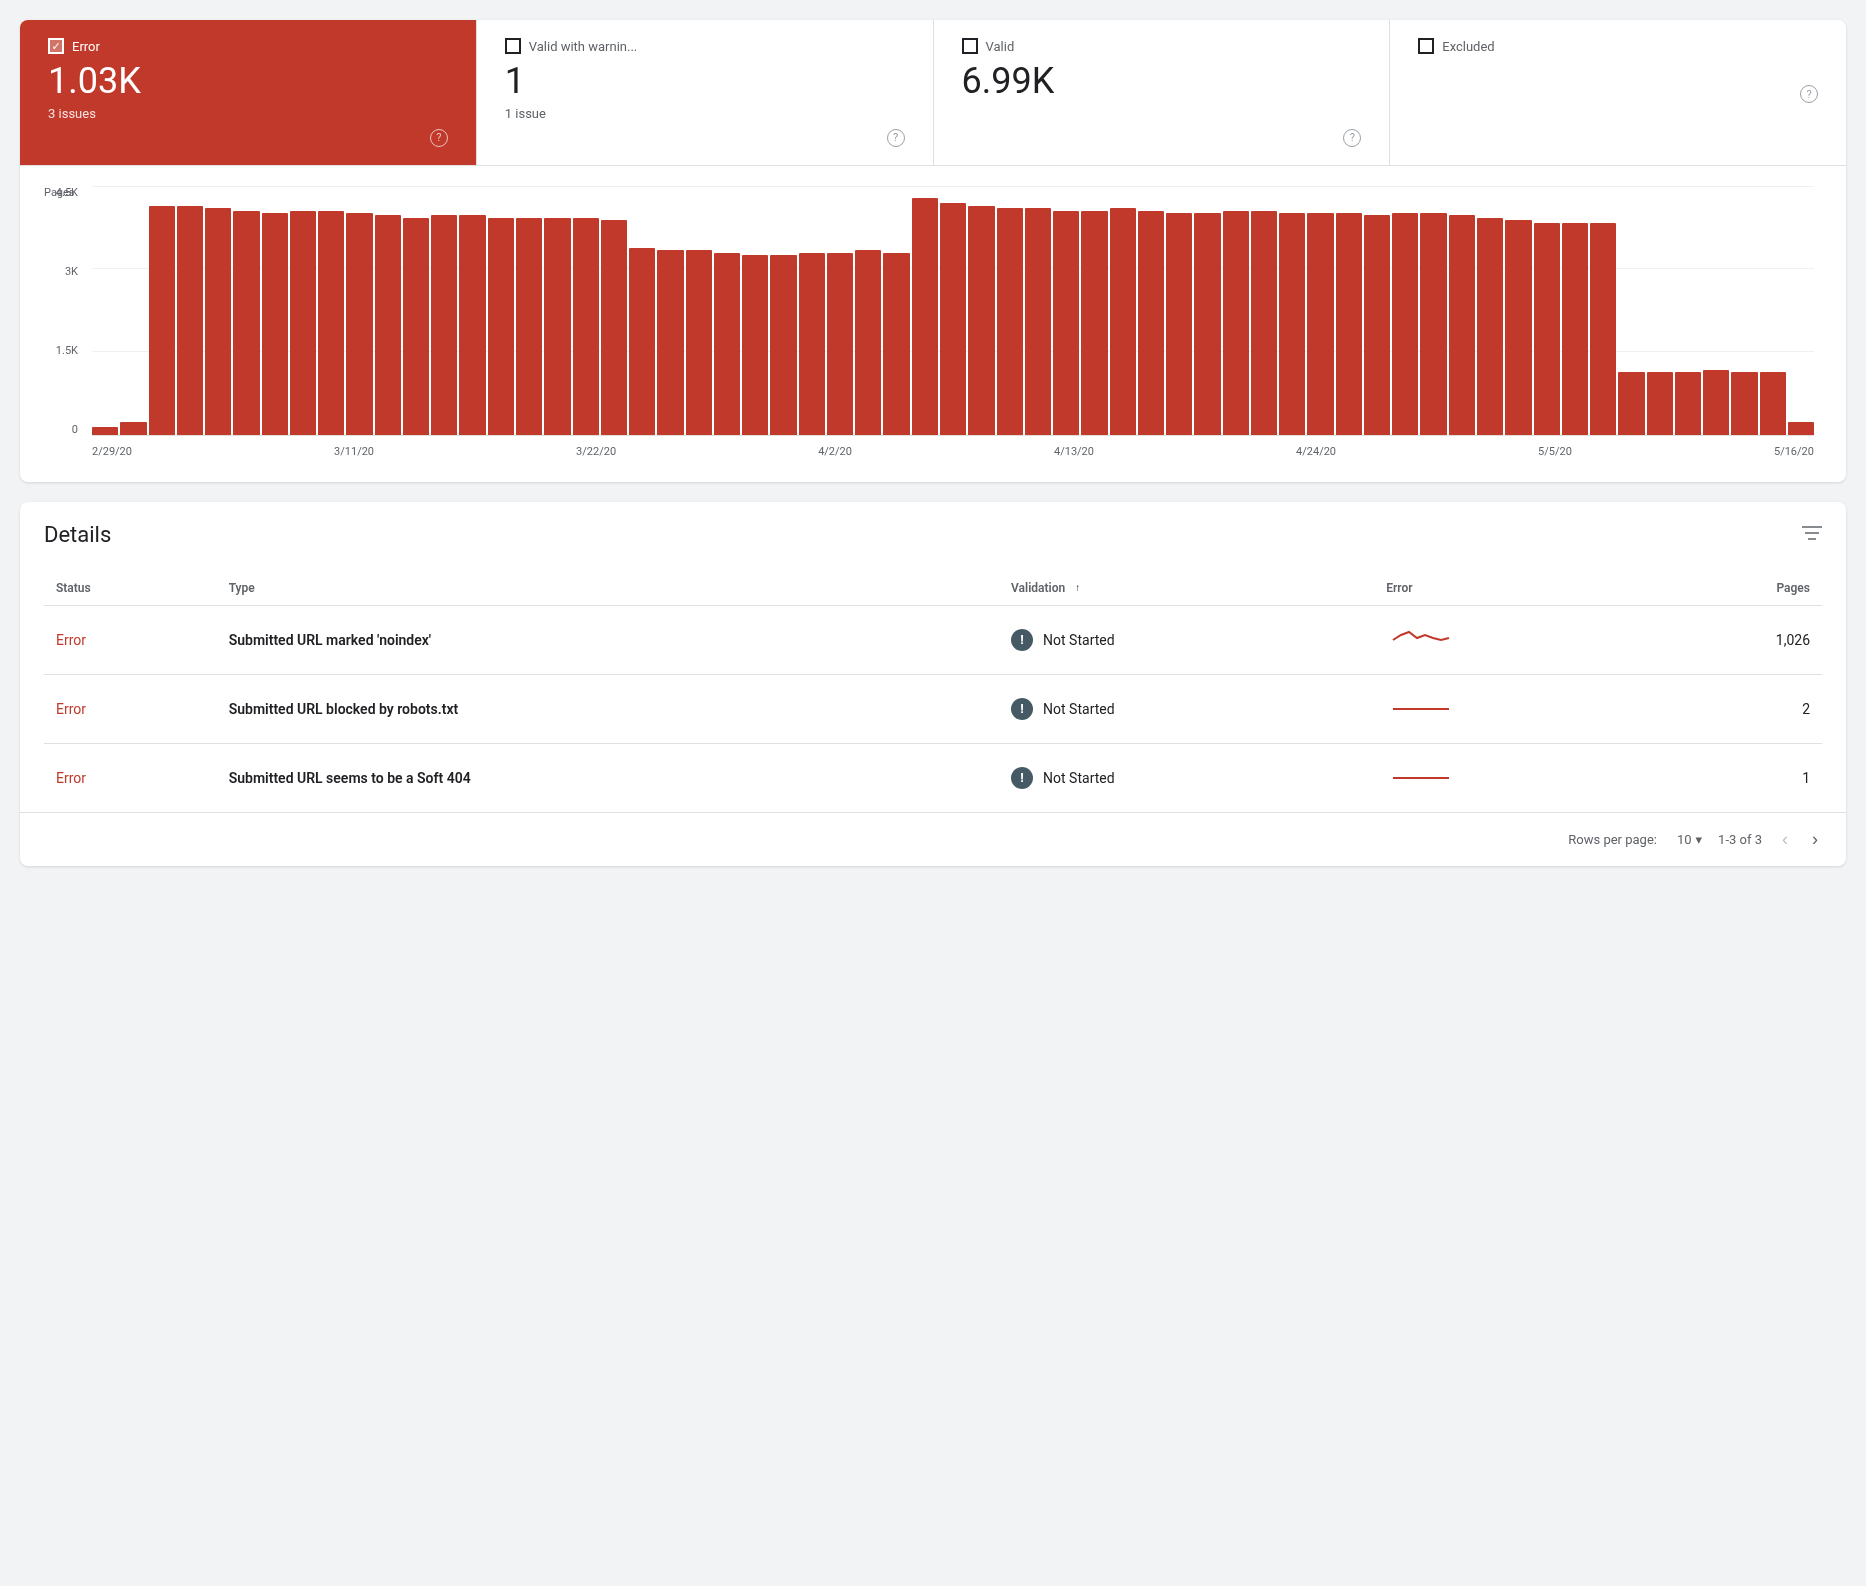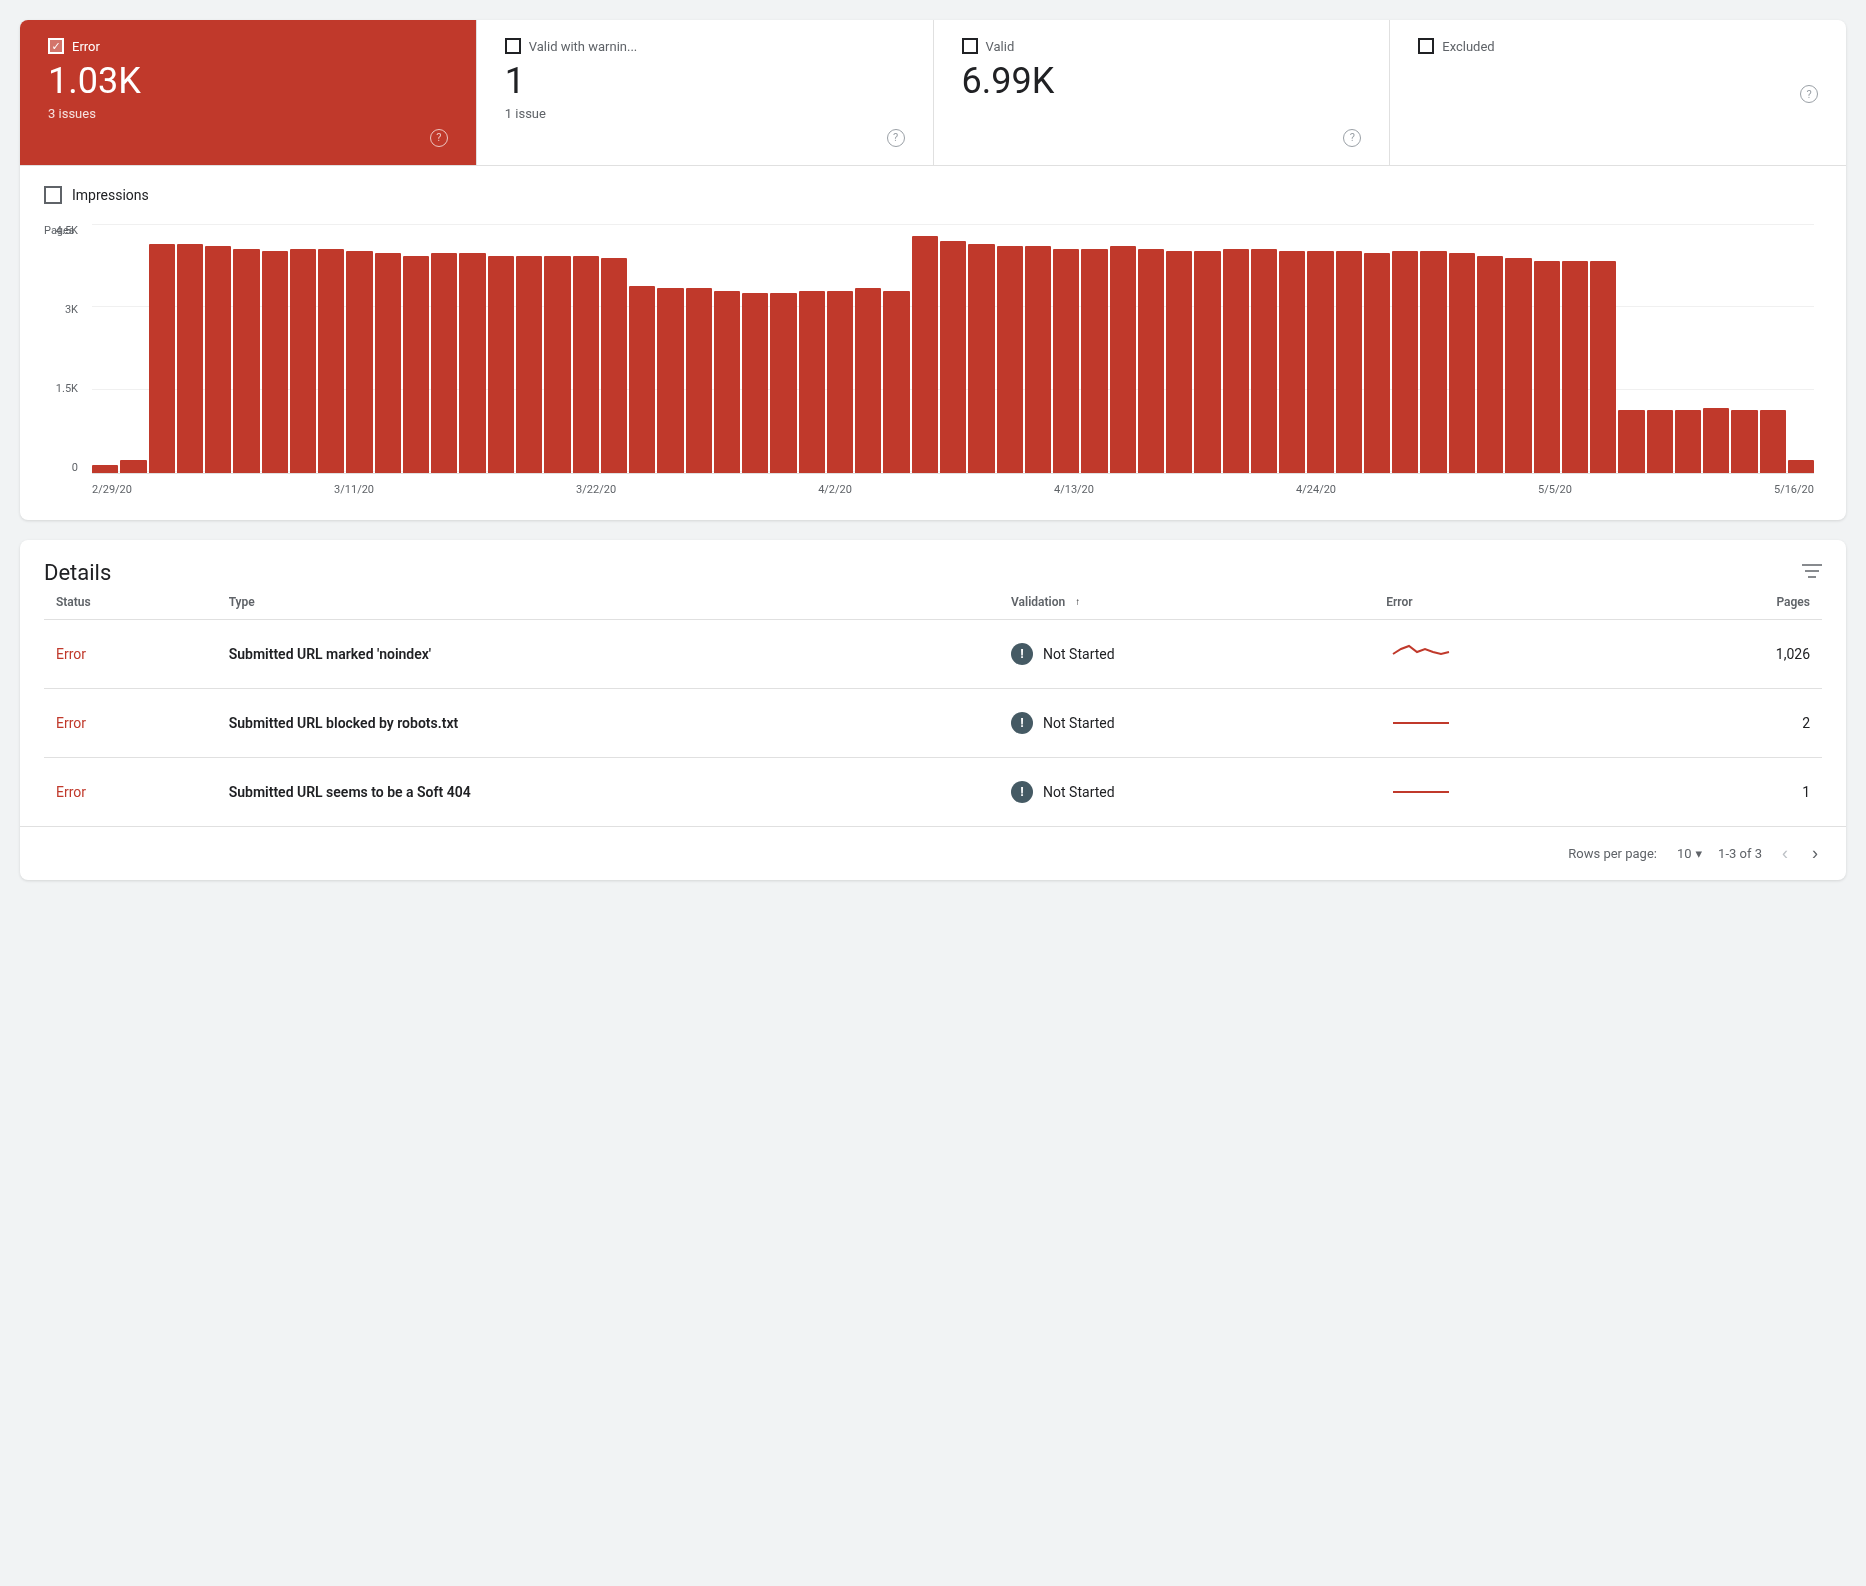--- a/index.html
+++ b/index.html
@@ -184,20 +184,21 @@
     }
 
     
     .details-section {
       padding: 20px 24px 0;
     }
     .details-header {
       display: flex;
       justify-content: space-between;
       align-items: center;
+      margin-bottom: 24px;
     }
     .details-title {
       font-size: 22px;
       font-weight: 400;
       color: #202124;
     }
     .filter-icon {
       color: #5f6368;
       font-size: 20px;
       cursor: pointer;
@@ -350,24 +351,20 @@
         <span class="tab-title">Excluded</span>
       </div>
       <div class="tab-issues">&nbsp;</div>
       <div class="tab-help">
         <span class="help-icon">?</span>
       </div>
     </div>
   </div>
 
   <div class="chart-section">
-    <div class="impressions-header">
-      <span class="impression-checkbox"></span>
-      <span class="impressions-label">Impressions</span>
-    </div>
     <div class="chart-container">
 
       <div style="position:absolute;left:0;top:0;font-size:11px;color:#5f6368;writing-mode:horizontal-lr;">Pages</div>
 
       <div class="chart-gridlines">
         <div class="gridline" style="top:0%;"></div>
         <div class="gridline" style="top:33%;"></div>
         <div class="gridline" style="top:66%;"></div>
         <div class="gridline" style="top:99%;"></div>
       </div>

